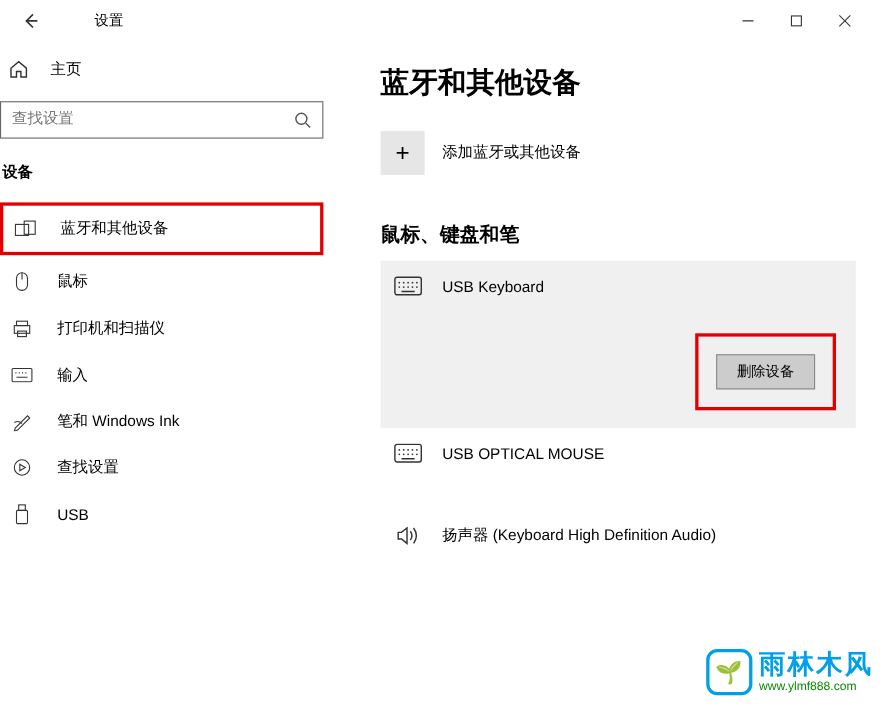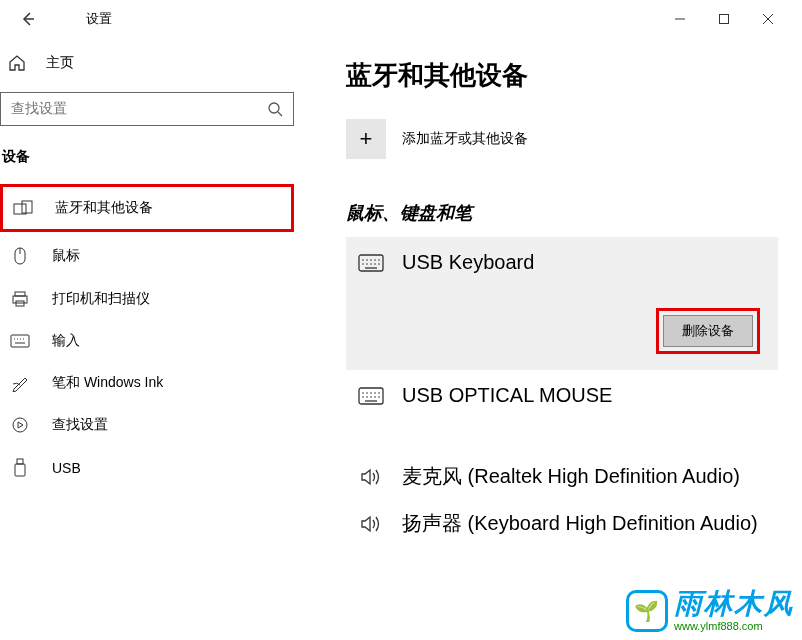--- a/index.html
+++ b/index.html
@@ -27,39 +27,39 @@
     .nav-item .nav-icon { width: 20px; display: inline-flex; justify-content: center; color: #333; }
     .nav-highlight { border: 3px solid #e30000; margin-bottom: 2px; }
     
     .content { flex: 1; padding: 20px 0 0 36px; overflow: hidden; }
     .page-title { font-size: 26px; font-weight: 600; margin-bottom: 26px; }
     
     .add-row { display: flex; align-items: center; gap: 16px; margin-bottom: 42px; }
     .add-btn { width: 40px; height: 40px; background: #e6e6e6; display: flex; align-items: center; justify-content: center; font-size: 22px; cursor: pointer; }
     .add-label { font-size: 14px; }
     
-    .section-title { font-size: 18px; font-weight: 600; margin-bottom: 12px; font-style: italic; }
+    .section-title { font-size: 18px; font-weight: 600; margin-bottom: 12px; }
     
     .device-card { padding: 14px 18px 16px 12px; margin-right: 24px; }
     .device-card.selected { background: #f0f0f0; }
     .device-row { display: flex; align-items: center; gap: 18px; }
     .device-icon-box { width: 26px; display: inline-flex; justify-content: center; }
-    .device-name { font-size: 20px; }
+    .device-name { font-size: 14px; }
     .remove-wrap { display: flex; justify-content: flex-end; margin-top: 34px; }
-    .remove-highlight { border: 3px solid #e30000; padding: 4px; }
+    .remove-highlight { border: 3px solid #e30000; padding: 16px; }
     .remove-btn { background: #ccc; border: 1px solid #888; padding: 6px 18px; font-size: 13px; cursor: pointer; }
     
     .section-audio { margin-top: 30px; }
     .audio-item { display: flex; align-items: center; gap: 18px; padding: 10px 12px; }
     .audio-icon-box { width: 26px; display: inline-flex; justify-content: center; }
     
     .watermark { position: absolute; right: 8px; bottom: 8px; display: flex; align-items: center; gap: 6px; }
     .wm-logo { width: 42px; height: 42px; border: 3px solid #00a0e9; border-radius: 10px; display: flex; align-items: center; justify-content: center; color: #0a7000; font-size: 20px; font-weight: bold; }
     .wm-text { display: flex; flex-direction: column; line-height: 1.1; }
-    .wm-chinese { color: #00a0e9; font-size: 28px; font-weight: bold; font-style: italic; letter-spacing: 2px; }
+    .wm-chinese { color: #00a0e9; font-size: 24px; font-weight: bold; letter-spacing: 2px; }
     .wm-url { color: #0a8a00; font-size: 11px; font-weight: normal; }
     
     svg { display: block; }
   </style>
 </head>
 <body>
 
 <div class="titlebar">
   <div class="back-btn">
     <svg width="16" height="16" viewBox="0 0 16 16">
@@ -243,30 +243,20 @@
               <circle cx="21" cy="10" r="0.8" fill="#333"></circle>
               <line x1="7" y1="14" x2="19" y2="14" stroke="#333" stroke-width="1.3"></line>
             </svg>
         </span>
         <span class="device-name">USB OPTICAL MOUSE</span>
       </div>
     </div>
 
     <div class="section-audio">
 
-      <div class="audio-item">
-        <span class="audio-icon-box">
-          <svg width="22" height="20" viewBox="0 0 22 20">
-              <path d="M2 7 H5 L10 3 V17 L5 13 H2 Z" stroke="#333" stroke-width="1.3" fill="none"></path>
-              <path d="M13 6 Q16 10 13 14" stroke="#333" stroke-width="1.3" fill="none"></path>
-              <path d="M16 3 Q21 10 16 17" stroke="#333" stroke-width="1.3" fill="none"></path>
-            </svg>
-        </span>
-        <span class="device-name">麦克风 (Realtek High Definition Audio)</span>
-      </div>
 
       <div class="audio-item">
         <span class="audio-icon-box">
           <svg width="22" height="20" viewBox="0 0 22 20">
               <path d="M2 7 H5 L10 3 V17 L5 13 H2 Z" stroke="#333" stroke-width="1.3" fill="none"></path>
               <path d="M13 6 Q16 10 13 14" stroke="#333" stroke-width="1.3" fill="none"></path>
               <path d="M16 3 Q21 10 16 17" stroke="#333" stroke-width="1.3" fill="none"></path>
             </svg>
         </span>
         <span class="device-name">扬声器 (Keyboard High Definition Audio)</span>

